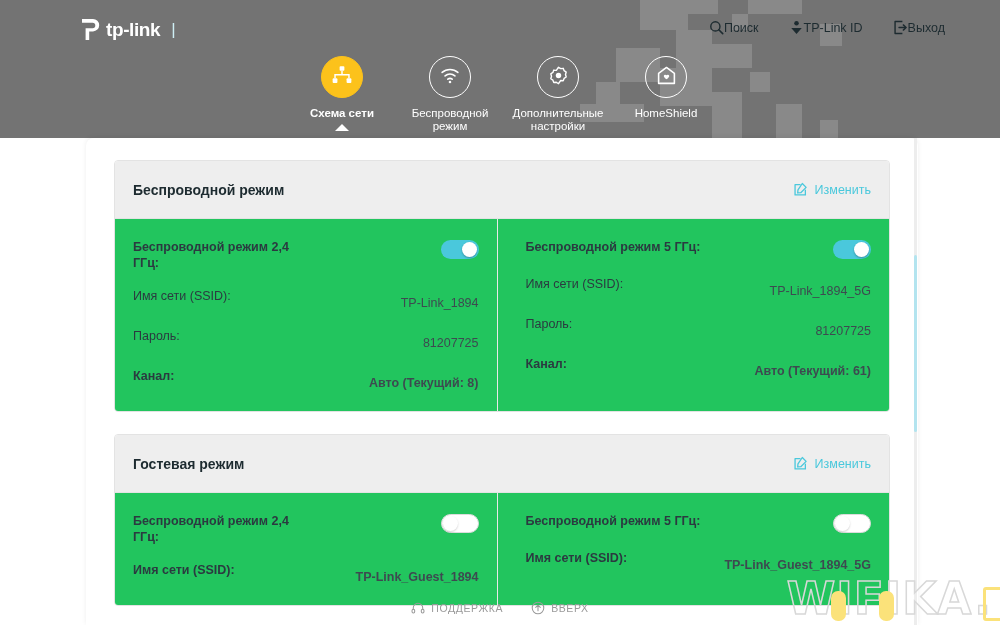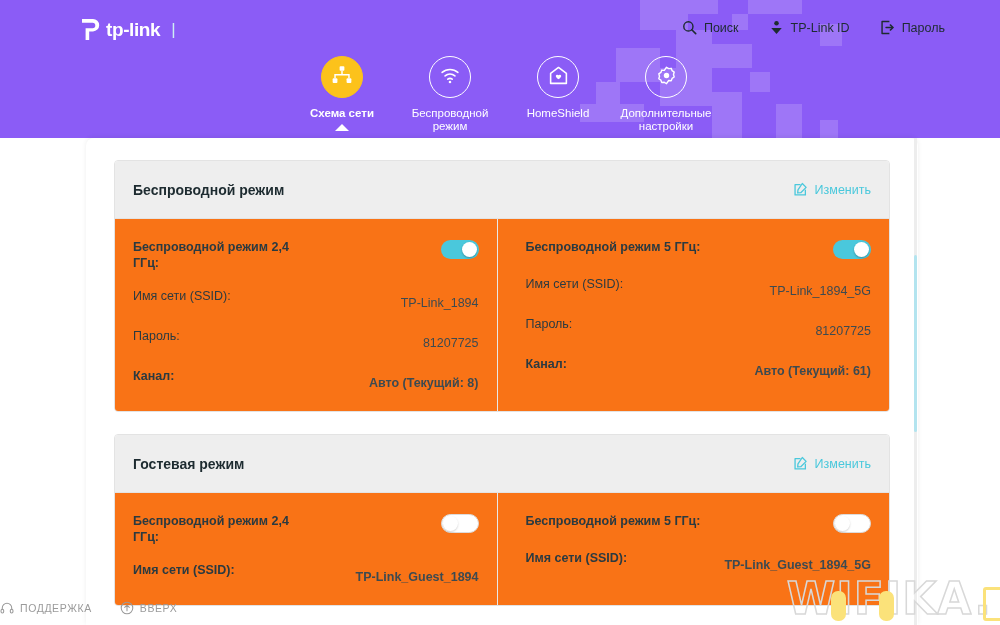--- a/index.html
+++ b/index.html
@@ -7,39 +7,39 @@
     width: 1000px; height: 625px;
     overflow: hidden;
     font-family: "Liberation Sans", sans-serif;
     background: #ffffff;
   }
   #app { position: relative; width: 1000px; height: 625px; overflow: hidden; background:#fff; }
 
   
   .header-band {
     position: absolute; left: 0; top: 0; width: 1000px; height: 138px;
-    background: #8b5cf6;
+    background: #737373;
     overflow: hidden;
   }
   .pattern { position: absolute; right: 0; top: 0; width: 420px; height: 138px; opacity: .16; }
   .pat-sq { position: absolute; background: #ffffff; }
 
   .topbar { position: absolute; left: 0; top: 0; width: 1000px; height: 52px; }
 
   .brand { position: absolute; left: 80px; top: 18px; display: flex; align-items: center; gap: 0px; }
   .tp-logo { width: 22px; height: 24px; position: relative; margin-right: 4px; }
   .logo-word {
     color: #ffffff; font-size: 19px; font-weight: 700; letter-spacing: -.4px;
     line-height: 24px;
   }
   .brand-divider { color: #cdeef4; font-size: 17px; margin: 0 9px 0 11px; line-height: 24px; font-weight: 300; }
   .model { color: #ffffff; font-size: 14px; line-height: 24px; letter-spacing: .1px; }
 
   .topright { position: absolute; right: 55px; top: 20px; display: flex; align-items: center; gap: 30px; }
-  .topitem { display: flex; align-items: center; gap: 7px; color: #1d2b30; font-size: 12.5px; cursor: pointer; }
+  .topitem { display: flex; align-items: center; color: #1d2b30; font-size: 12.5px; cursor: pointer; }
   .topitem .ico { width: 15px; height: 15px; display: block; }
 
   
   .nav { position: absolute; left: 4px; top: 56px; width: 1000px; display: flex; justify-content: center; gap: 0px; }
   .nav-item { width: 108px; display: flex; flex-direction: column; align-items: center; cursor: pointer; }
   .nav-circle {
     width: 42px; height: 42px; border-radius: 50%;
     display: flex; align-items: center; justify-content: center;
     border: 1.6px solid #ffffff; background: transparent;
   }
@@ -71,21 +71,21 @@
   .card-head {
     height: 58px; background: #eeeeee;
     display: flex; align-items: center; justify-content: space-between;
     padding: 0 18px 0 18px;
     border-bottom: 1px solid #e3e3e3;
   }
   .card-title { font-size: 14px; color: #1d2b30; font-weight: 700; }
   .edit-link { display: flex; align-items: center; gap: 7px; color: #4ac8dc; font-size: 12.5px; cursor: pointer; }
   .edit-ico { width: 15px; height: 15px; display: block; }
 
-  .card-body { display: flex; background: #f97316; gap: 10px; }
+  .card-body { display: flex; background: #22c55e; gap: 10px; }
   .col {
     flex: 1; padding: 20px 18px 18px 18px;
   }
   .col.left { border-right: 1px solid #e8e8e8; }
 
   .row {
     display: flex; align-items: flex-start; justify-content: space-between;
     margin-bottom: 17px; min-height: 20px;
   }
   .row:last-child { margin-bottom: 2px; font-weight: bold; }
@@ -115,21 +115,21 @@
     background: #ededed;
   }
   .scrollbar-thumb {
     position: absolute; left: 914px; top: 255px; width: 3px; height: 177px;
     background: #b3e4ef; border-radius: 2px; cursor: pointer;
   }
 
   
   .footer {
     position: absolute; left: 0; bottom: 0; width: 1000px; height: 34px;
-    display: flex; align-items: center; gap: 28px;
+    display: flex; align-items: center; justify-content: center; gap: 28px;
     background: transparent;
   }
   .foot-item { display: flex; align-items: center; gap: 6px; color: #9a9a9a; font-size: 10.5px; letter-spacing: .6px; cursor: pointer; }
   .foot-ico { width: 14px; height: 14px; display: block; }
 
   
   .watermark {
     position: absolute; right: 8px; bottom: 4px;
     display: flex; align-items: center; gap: 2px;
     pointer-events: none; user-select: none;
@@ -203,21 +203,21 @@
         </div>
 
         <div class="topitem">
           <span class="ico">
             <svg width="15" height="15" viewBox="0 0 16 16">
               <path d="M10 1.6H2.2v12.8H10" fill="none" stroke="#1d2b30" stroke-width="1.5" stroke-linejoin="round"></path>
               <line x1="6.4" y1="8" x2="13.6" y2="8" stroke="#1d2b30" stroke-width="1.5" stroke-linecap="round"></line>
               <path d="M11 5.2 13.9 8 11 10.8" fill="none" stroke="#1d2b30" stroke-width="1.5" stroke-linecap="round" stroke-linejoin="round"></path>
             </svg>
           </span>
-          <span>Пароль</span>
+          <span>Выход</span>
         </div>
 
       </div>
     </div>
 
     <div class="nav">
 
       <div class="nav-item active">
         <div class="nav-circle">
           <span>
@@ -246,39 +246,39 @@
           </span>
         </div>
         <div class="nav-label">Беспроводной режим</div>
         <div class="nav-caret"></div>
       </div>
 
       <div class="nav-item">
         <div class="nav-circle">
           <span>
             <svg width="21" height="21" viewBox="0 0 24 24">
-              <path d="M12 2.8 3 9.6V21h18V9.6z" fill="none" stroke="#ffffff" stroke-width="1.8" stroke-linejoin="round"></path>
-              <path d="M12 16.4c-2-1.3-3.1-2.4-3.1-3.7a1.7 1.7 0 0 1 3.1-.9 1.7 1.7 0 0 1 3.1.9c0 1.3-1.1 2.4-3.1 3.7z" fill="#ffffff"></path>
-            </svg>
-          </span>
-        </div>
-        <div class="nav-label">HomeShield</div>
+              <path d="M12 2.6l2.5 1.5 2.9-.3 1 2.7 2.4 1.6-.8 2.8.8 2.8-2.4 1.6-1 2.7-2.9-.3L12 21.4l-2.5-1.7-2.9.3-1-2.7-2.4-1.6.8-2.8-.8-2.8 2.4-1.6 1-2.7 2.9.3z" fill="none" stroke="#ffffff" stroke-width="1.6" stroke-linejoin="round"></path>
+              <circle cx="12" cy="12" r="3.1" fill="#ffffff"></circle>
+            </svg>
+          </span>
+        </div>
+        <div class="nav-label">Дополнительные настройки</div>
         <div class="nav-caret"></div>
       </div>
 
       <div class="nav-item">
         <div class="nav-circle">
           <span>
             <svg width="21" height="21" viewBox="0 0 24 24">
-              <path d="M12 2.6l2.5 1.5 2.9-.3 1 2.7 2.4 1.6-.8 2.8.8 2.8-2.4 1.6-1 2.7-2.9-.3L12 21.4l-2.5-1.7-2.9.3-1-2.7-2.4-1.6.8-2.8-.8-2.8 2.4-1.6 1-2.7 2.9.3z" fill="none" stroke="#ffffff" stroke-width="1.6" stroke-linejoin="round"></path>
-              <circle cx="12" cy="12" r="3.1" fill="#ffffff"></circle>
-            </svg>
-          </span>
-        </div>
-        <div class="nav-label">Дополнительные настройки</div>
+              <path d="M12 2.8 3 9.6V21h18V9.6z" fill="none" stroke="#ffffff" stroke-width="1.8" stroke-linejoin="round"></path>
+              <path d="M12 16.4c-2-1.3-3.1-2.4-3.1-3.7a1.7 1.7 0 0 1 3.1-.9 1.7 1.7 0 0 1 3.1.9c0 1.3-1.1 2.4-3.1 3.7z" fill="#ffffff"></path>
+            </svg>
+          </span>
+        </div>
+        <div class="nav-label">HomeShield</div>
         <div class="nav-caret"></div>
       </div>
 
     </div>
   </div>
 
   <div class="panel">
     <div class="panel-inner">
 
       <div class="card">

